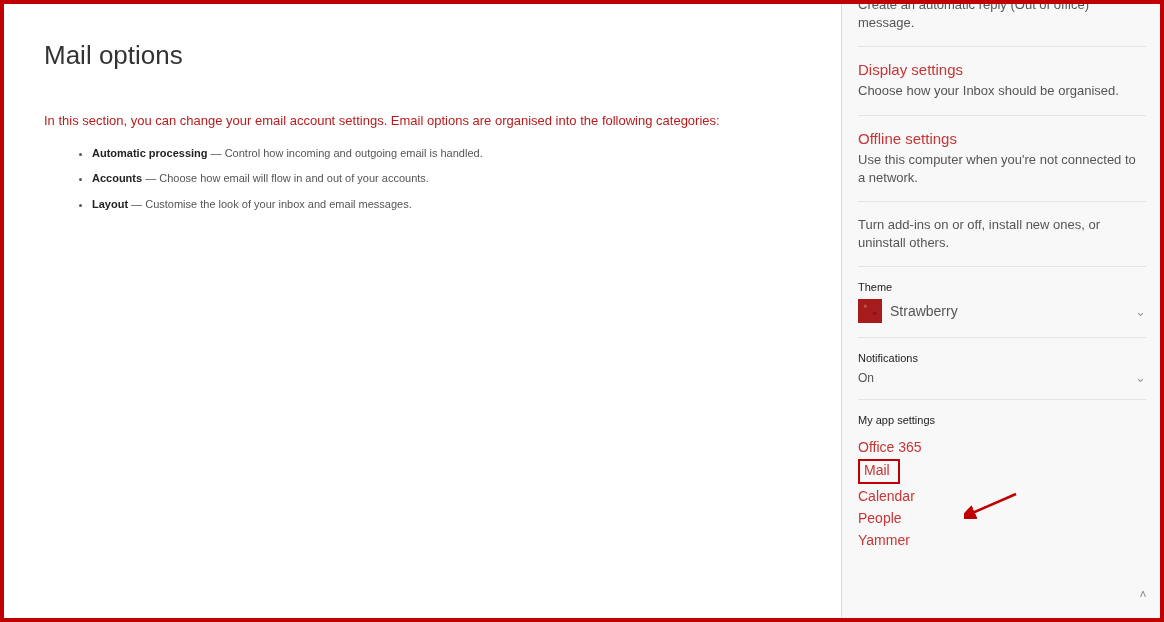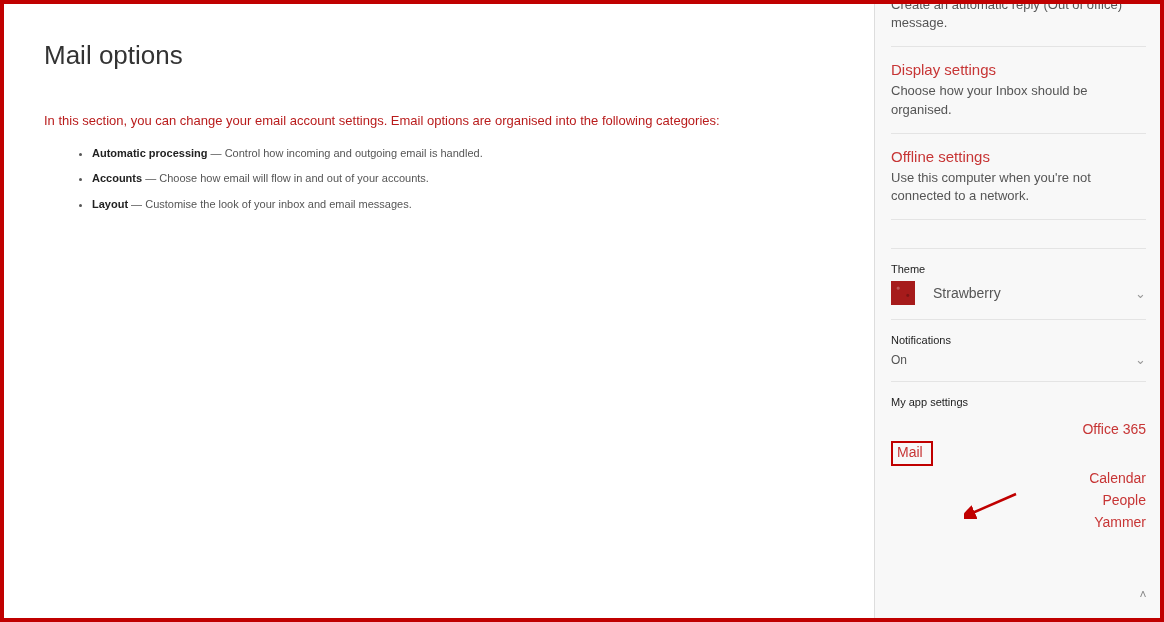--- a/index.html
+++ b/index.html
@@ -41,21 +41,21 @@
     font-size: 11px;
     color: #555;
     margin-bottom: 10px;
     line-height: 1.4;
   }
   ul.bullets li .bold {
     font-weight: 700;
     color: #222;
   }
   .sidebar {
-    width: 286px;
+    width: 319px;
     border-left: 1px solid #ddd;
     background: #f8f8f8;
     padding: 0 14px 0 16px;
     overflow: hidden;
     position: relative;
   }
   .section {
     padding: 14px 0 14px 0;
     border-bottom: 1px solid #e4e4e4;
   }
@@ -72,21 +72,21 @@
     line-height: 1.4;
   }
   .plain-title {
     color: #222;
     font-size: 11px;
     margin-bottom: 6px;
   }
   .theme-row {
     display: flex;
     align-items: center;
-    gap: 18px;
+    gap: 8px;
     cursor: pointer;
   }
   .theme-swatch {
     width: 24px;
     height: 24px;
     background: #a61b1b;
     background-image:
       radial-gradient(circle at 30% 30%, rgba(255,255,255,0.25) 1px, transparent 2px),
       radial-gradient(circle at 70% 60%, rgba(0,0,0,0.25) 1px, transparent 2px);
   }
@@ -111,21 +111,20 @@
   }
   .app-list {
     list-style: none;
     padding-top: 4px;
   }
   .app-list li {
     color: #c73535;
     font-size: 14px;
     padding: 3px 0;
     cursor: pointer;
-    text-align: right;
   }
   .app-list li.highlighted {
     display: inline-block;
     border: 2px solid #c00000;
     padding: 1px 8px 4px 4px;
     margin: 1px 0;
   }
   .arrow-annot {
     position: absolute;
     left: 960px;
@@ -181,20 +180,21 @@
       <div class="title">Display settings</div>
       <div class="desc">Choose how your Inbox should be organised.</div>
     </div>
 
     <div class="section">
       <div class="title">Offline settings</div>
       <div class="desc">Use this computer when you're not connected to a network.</div>
     </div>
 
     <div class="section">
+      <div class="desc">Turn add-ins on or off, install new ones, or uninstall others.</div>
     </div>
 
     <div class="section">
       <div class="plain-title">Theme</div>
       <div class="theme-row">
         <div class="theme-swatch"></div>
         <div class="theme-name">Strawberry</div>
         <div class="chev">⌄</div>
       </div>
     </div>

